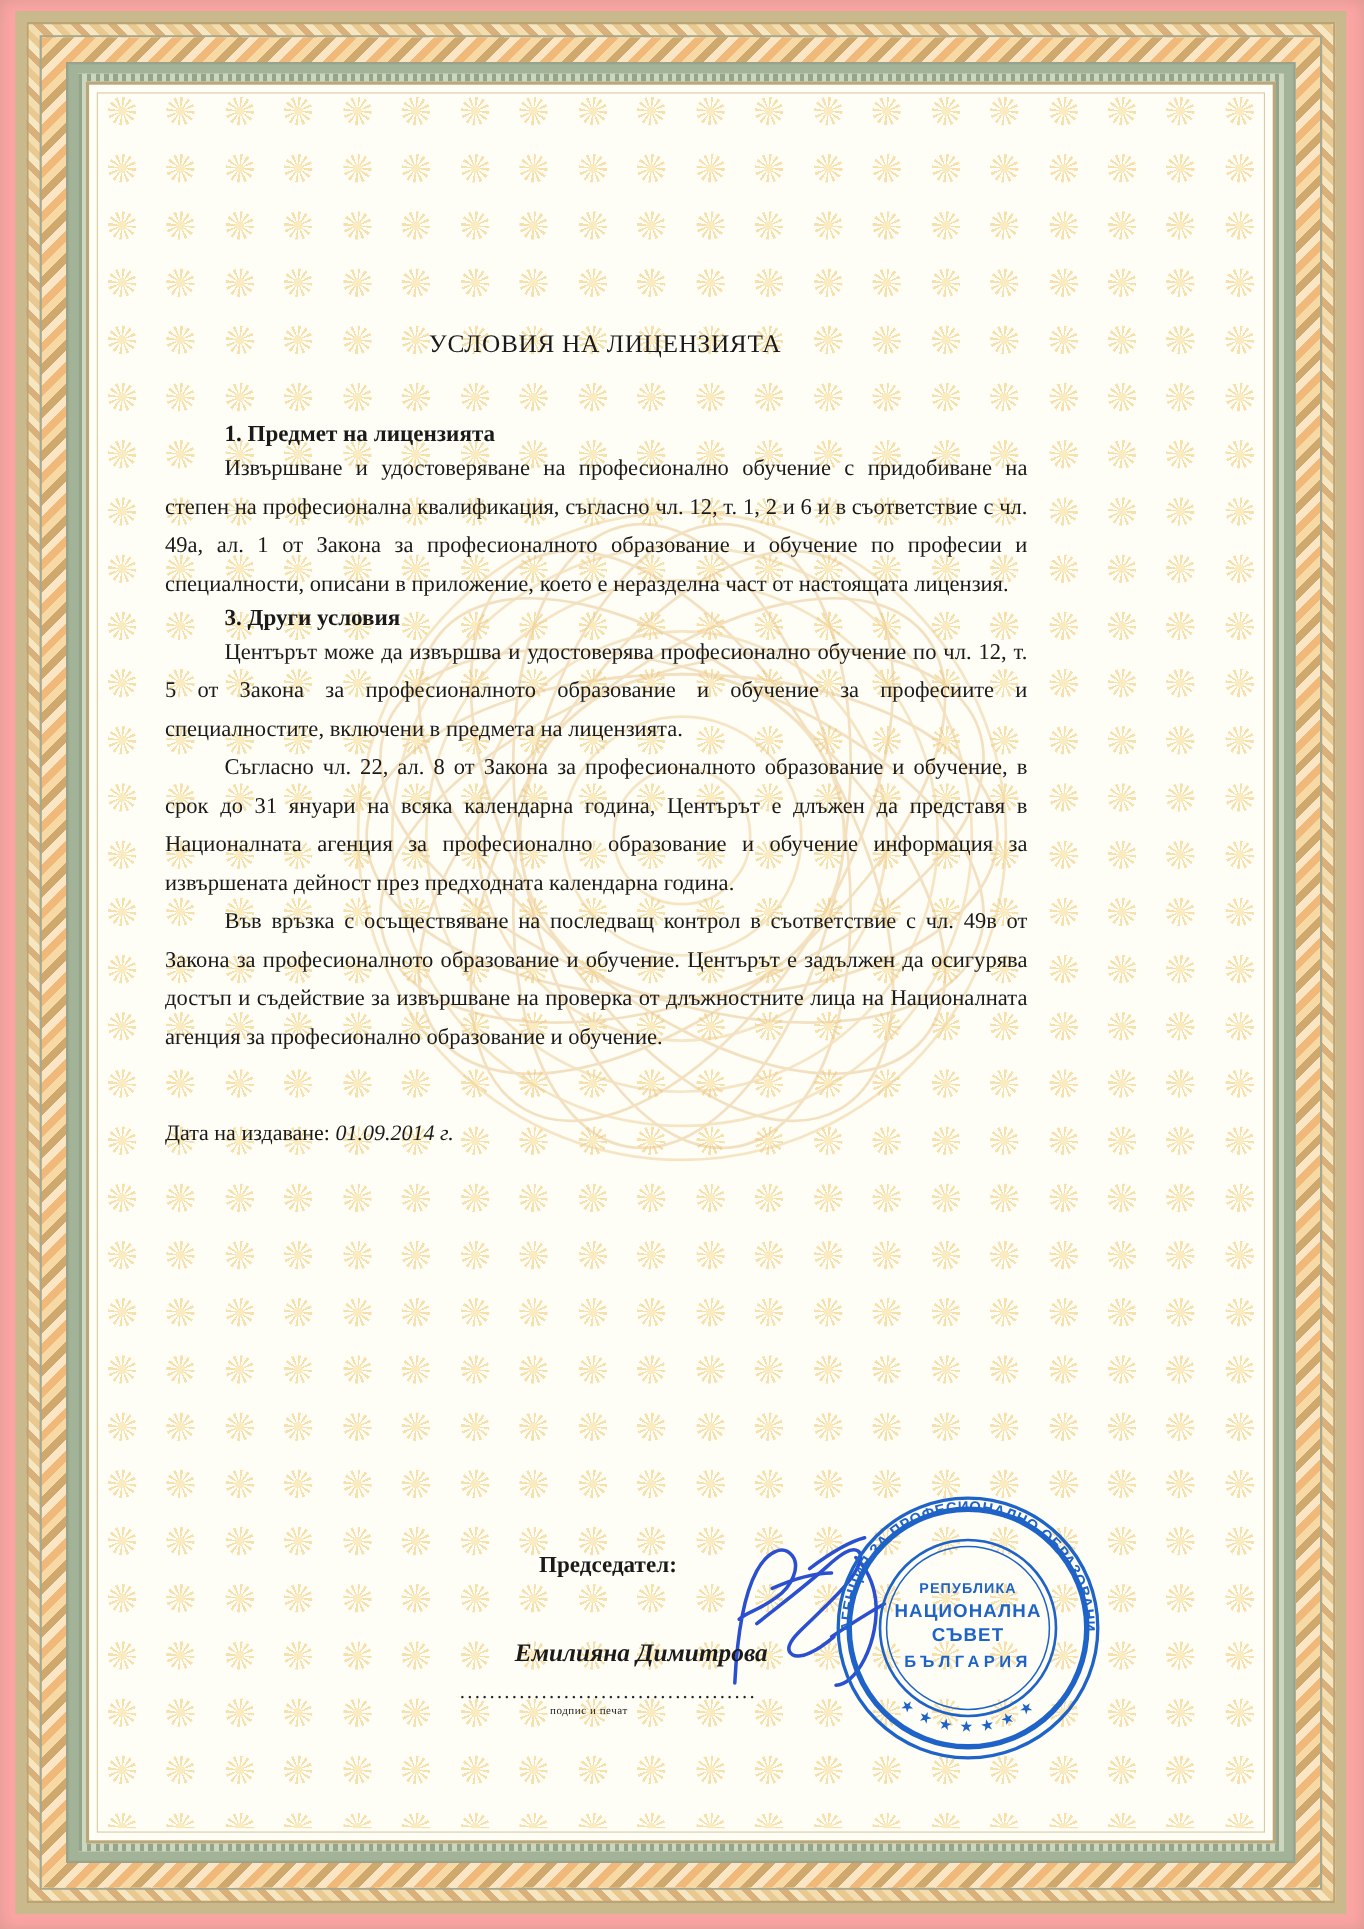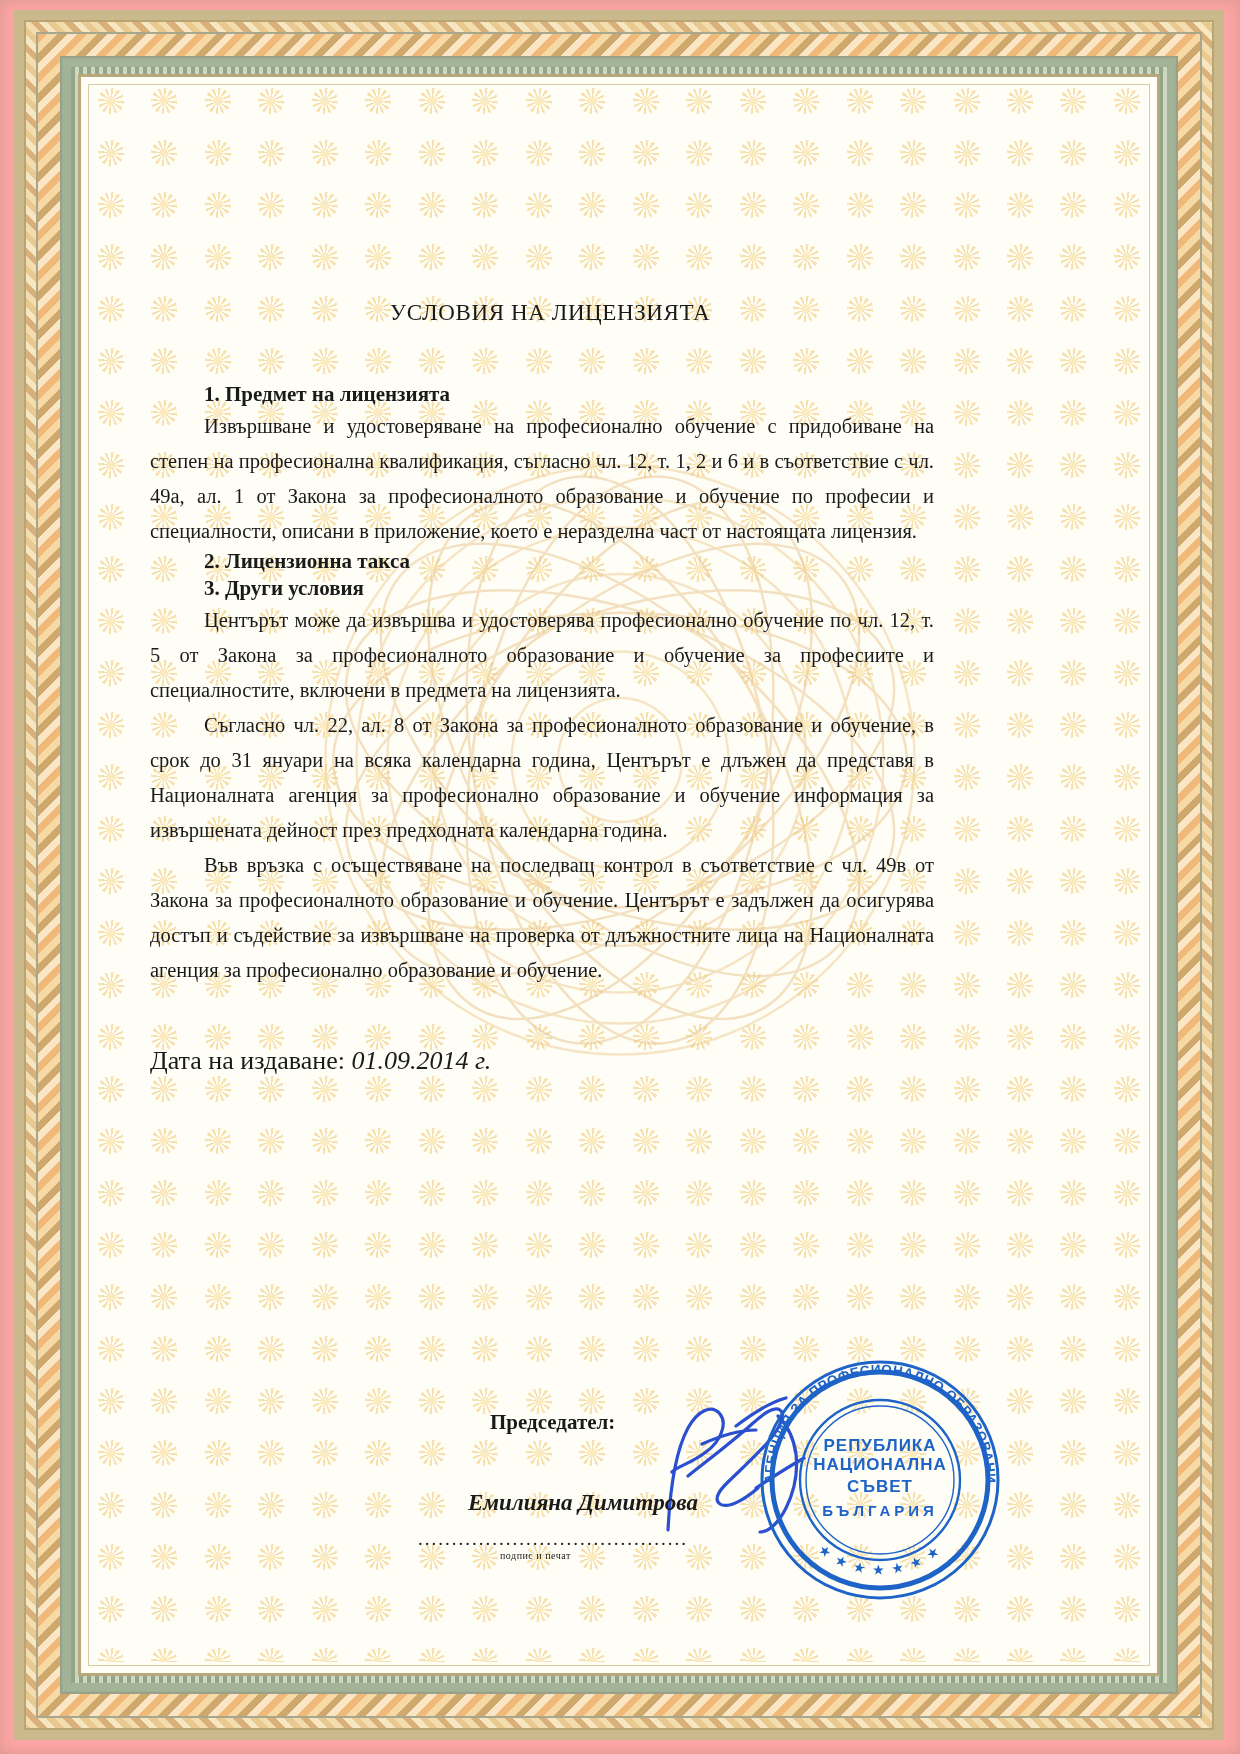--- a/index.html
+++ b/index.html
@@ -166,21 +166,21 @@
     opacity: .75;
   }
   .redact.r1 { width: 206px; }
   .redact.r2 { width: 128px; }
   .redact.r3 { width: 96px; }
   .redact.r4 { width: 44px; }
   .redact.r5 { width: 150px; }
 
   .issue-date {
     margin-top: 58px;
-    font-size: 26px;
+    font-size: 20px;
   }
   .issue-date .date-val {
     font-style: italic;
   }
 
   
   .sign-block {
     position: absolute;
     left: 150px;
     top: 1410px;
@@ -242,21 +242,21 @@
   }
   .stamp-text {
     position: absolute;
     left: 0; right: 0;
     text-align: center;
     color: #1e63c8;
     font-family: "Liberation Sans", sans-serif;
     font-weight: bold;
     letter-spacing: 1px;
   }
-  .stamp-l1 { top: 86px; font-size: 17px; }
+  .stamp-l1 { top: 86px; font-size: 13px; }
   .stamp-l2 { top: 105px; font-size: 17px; }
   .stamp-l3 { top: 127px; font-size: 17px; }
   .stamp-l4 { top: 152px; font-size: 15px; letter-spacing: 4px; }
 </style>
 </head>
 <body>
 
 <div class="page">
 
   <div class="frame-outer"></div>
@@ -974,21 +974,20 @@
     </g>
   </svg>
 
   <div class="content">
 
     <h1 class="doc-title">УСЛОВИЯ НА ЛИЦЕНЗИЯТА</h1>
 
     <div class="sec-head">1. Предмет на лицензията</div>
     <p class="body">Извършване и удостоверяване на професионално обучение с придобиване на степен на професионална квалификация, съгласно чл. 12, т. 1, 2 и 6 и в съответствие с чл. 49а, ал. 1 от Закона за професионалното образование и обучение по професии и специалности, описани в приложение, което е неразделна част от настоящата лицензия.</p>
 
-    <div class="sec-head">2. Лицензионна такса</div>
 
     <div class="sec-head">3. Други условия</div>
     <p class="body">Центърът може да извършва и удостоверява професионално обучение по чл. 12, т. 5 от Закона за професионалното образование и обучение за професиите и специалностите, включени в предмета на лицензията.</p>
     <p class="body">Съгласно чл. 22, ал. 8 от Закона за професионалното образование и обучение, в срок до 31 януари на всяка календарна година, Центърът е длъжен да представя в Националната агенция за професионално образование и обучение информация за извършената дейност през предходната календарна година.</p>
     <p class="body">Във връзка с осъществяване на последващ контрол в съответствие с чл. 49в от Закона за професионалното образование и обучение. Центърът е задължен да осигурява достъп и съдействие за извършване на проверка от длъжностните лица на Националната агенция за професионално образование и обучение.</p>
 
     <div class="issue-date">
       <span>Дата на издаване:</span>
       <span class="date-val">01.09.2014 г.</span>
     </div>

